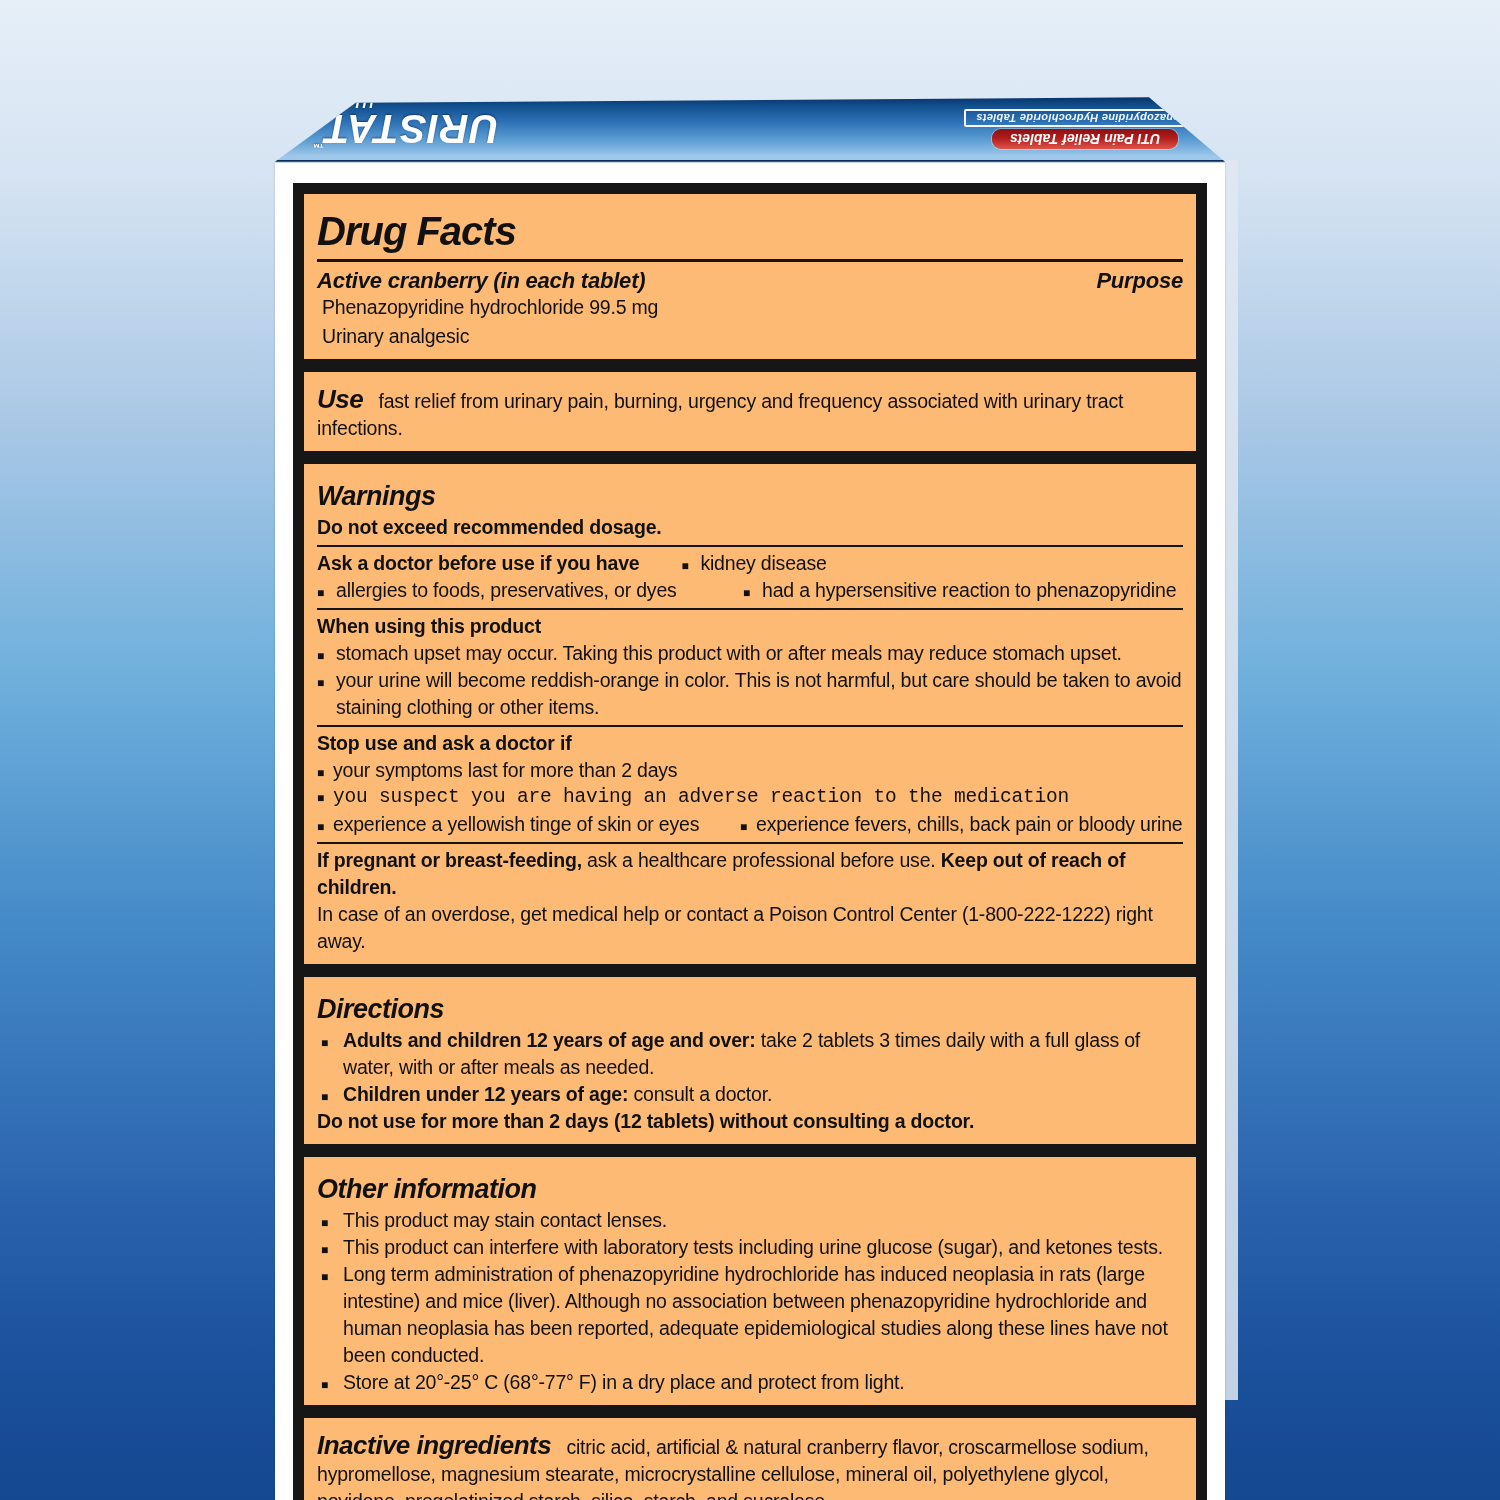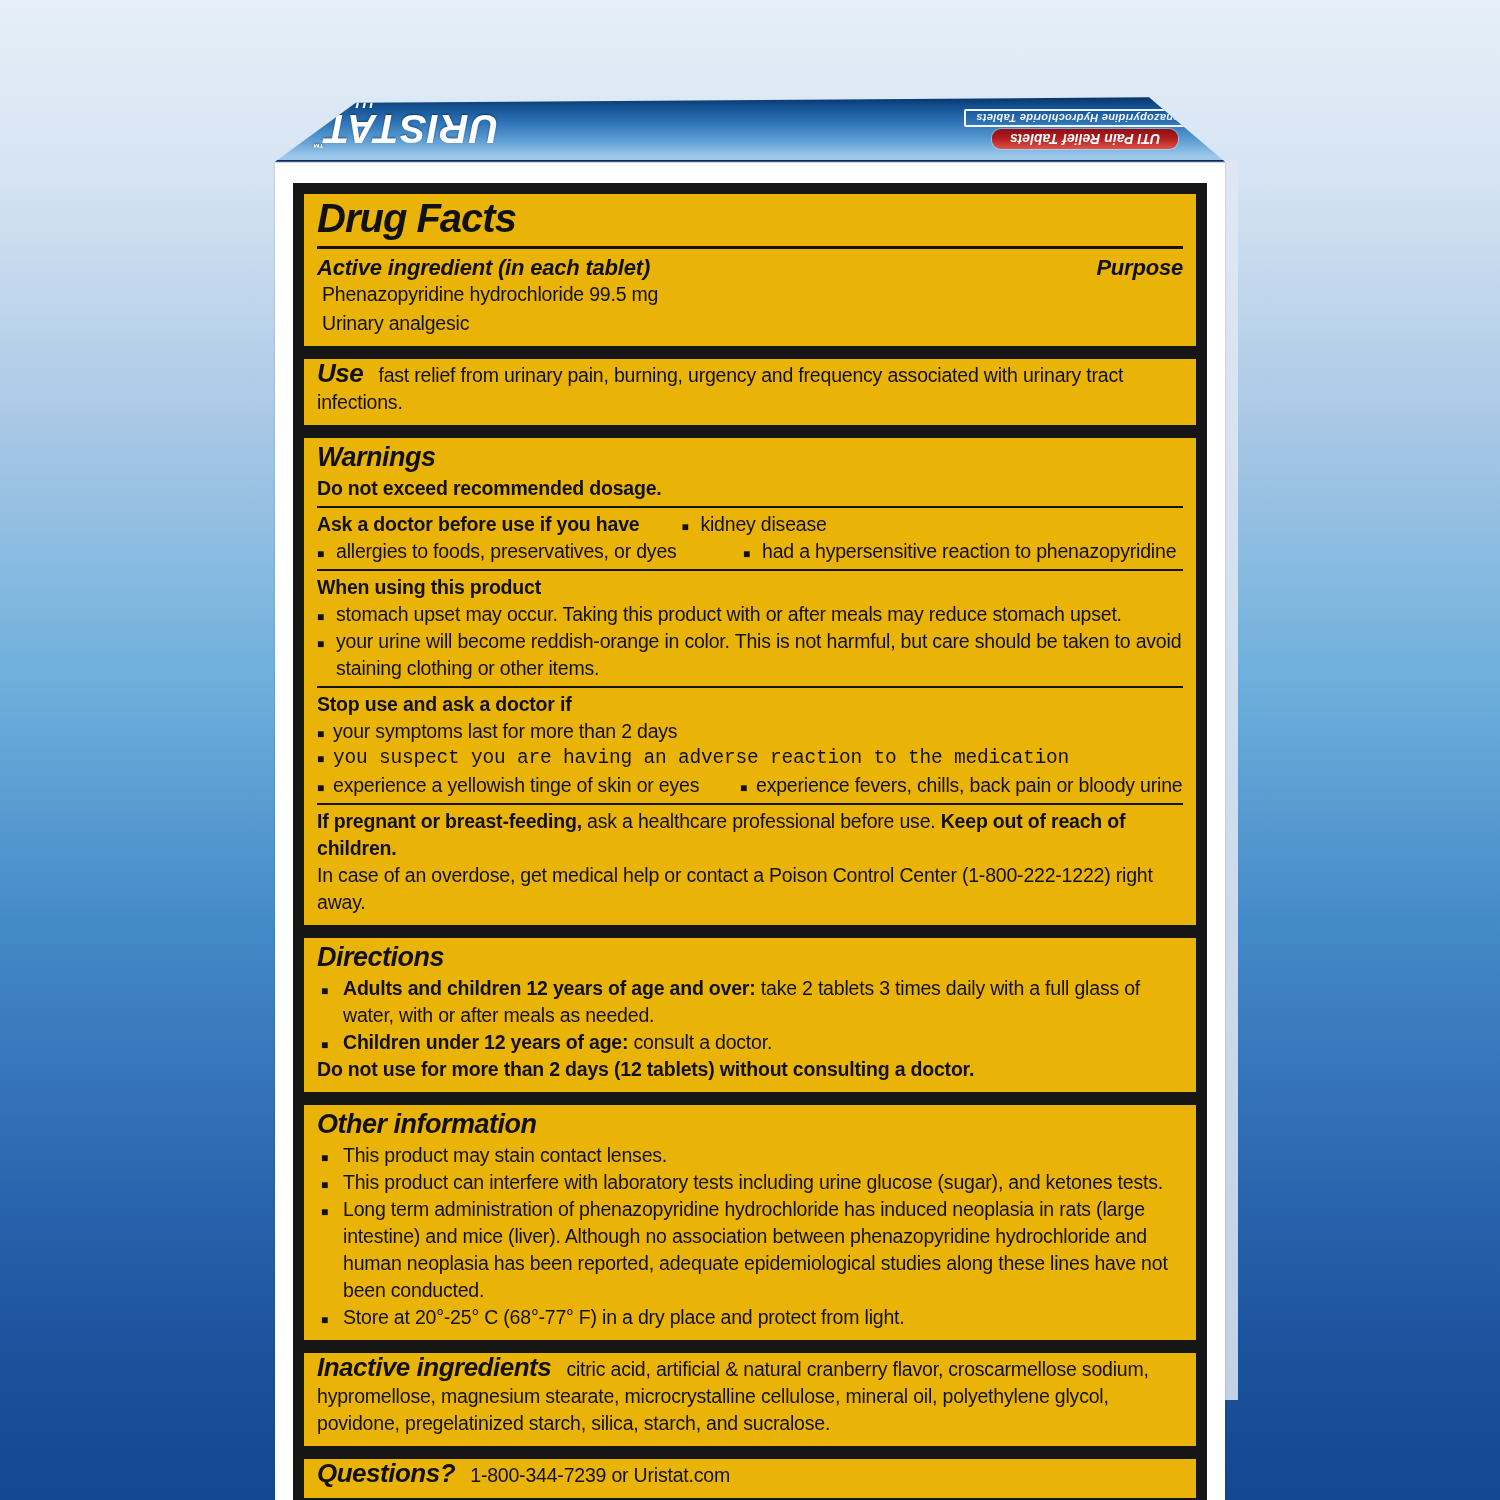--- a/index.html
+++ b/index.html
@@ -35,21 +35,21 @@
   .front-textbox{
     border:2px solid #fff;border-radius:2px;color:#fff;font-style:italic;font-weight:bold;
     font-size:11px;padding:1px 10px;white-space:nowrap;opacity:.95;letter-spacing:.3px;
   }
   
   .box-face{position:relative;background:#fff;padding:20px 18px 24px 18px;min-height:1200px;box-shadow:0 0 2px rgba(0,0,0,.2);}
   .box-side{position:absolute;left:950px;top:64px;width:13px;height:1240px;background:linear-gradient(180deg,#dfe8f2,#c2d2e4);}
   .box-tab{position:absolute;left:840px;top:1310px;width:75px;height:14px;background:#fff;}
   
   .frame{background:#161616;padding:11px;display:flex;flex-direction:column;gap:13px;}
-  .sec{background:#eab308;padding:1px 13px 9px 13px;color:#111;}
+  .sec{background:#fdba74;padding:14px 13px 9px 13px;color:#111;}
   .t{font-size:19.5px;line-height:27px;letter-spacing:-0.2px;}
   .b{font-weight:bold;}
   .hd-main{font-size:40px;font-weight:bold;font-style:italic;letter-spacing:-1px;line-height:46px;}
   .hd{font-size:27px;font-weight:bold;font-style:italic;letter-spacing:-0.5px;line-height:36px;}
   .hd-inline{font-size:26px;font-weight:bold;font-style:italic;letter-spacing:-0.5px;margin-right:10px;}
   .rule{height:3px;background:#141414;margin:5px 0;}
   .rule-thin{height:2px;background:#141414;margin:4px 0 3px 0;}
   .split{display:flex;justify-content:space-between;align-items:baseline;}
   .leader-row{display:flex;align-items:baseline;flex-direction:column;}
   .leader{flex:1;border-bottom:2px dotted #333;margin:0 5px;transform:translateY(-4px);}
@@ -84,21 +84,21 @@
   <div class="box-side"></div>
   <div class="box-tab"></div>
 
   <div class="box-face">
     <div class="frame">
 
       <div class="sec">
         <div class="hd-main">Drug Facts</div>
         <div class="rule"></div>
         <div class="split t b" style="font-style:italic;font-size:22px;">
-          <span>Active ingredient (in each tablet)</span>
+          <span>Active cranberry (in each tablet)</span>
           <span>Purpose</span>
         </div>
         <div class="leader-row t">
           <span>Phenazopyridine hydrochloride 99.5 mg</span>
           <span class="leader"></span>
           <span>Urinary analgesic</span>
         </div>
       </div>
 
       <div class="sec">

